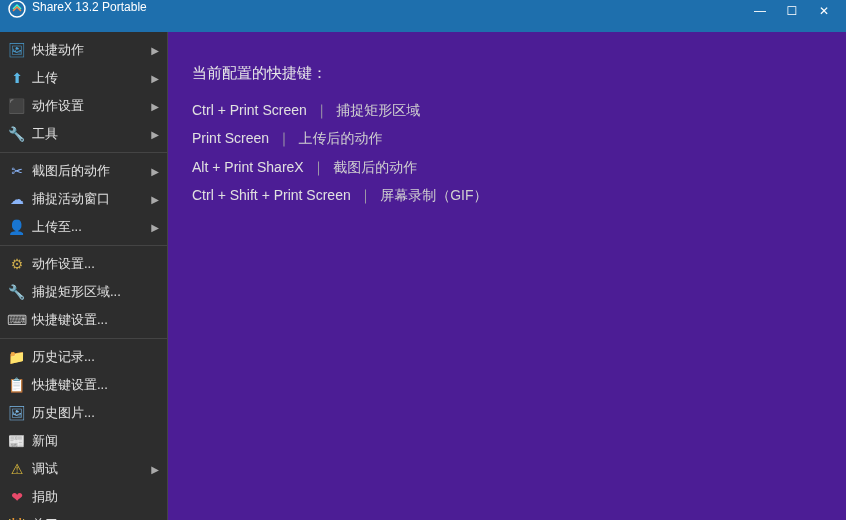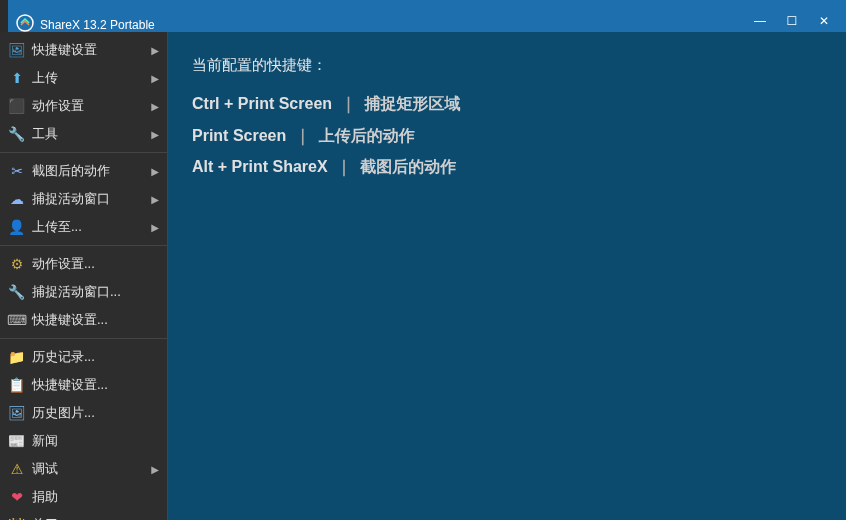--- a/index.html
+++ b/index.html
@@ -11,24 +11,23 @@
       overflow: hidden;
       display: flex;
       flex-direction: column;
     }
 
     
     #title-bar {
       background: #1e6fad;
       height: 32px;
       display: flex;
-      align-items: flex-end;
+      align-items: flex-start;
       padding: 0 8px;
       flex-shrink: 0;
-      margin-left: 8px;
     }
     #title-bar-logo {
       width: 18px;
       height: 18px;
       margin-right: 6px;
       flex-shrink: 0;
     }
     #title-bar-text {
       color: white;
       font-size: 12px;
@@ -96,35 +95,34 @@
     }
     .menu-separator {
       height: 1px;
       background: #444;
       margin: 4px 0;
     }
 
     
     #content {
       flex: 1;
-      background: #0c4a6e;
-      padding: 24px 24px;
+      background: #4c1d95;
+      padding: 32px 24px;
       color: #e0e0e0;
     }
     #content-title {
       font-size: 15px;
       margin-bottom: 16px;
       color: #e8e8e8;
     }
     .shortcut-line {
-      font-size: 16px;
+      font-size: 14px;
       margin-bottom: 6px;
       color: #d8d8d8;
       line-height: 1.6;
-      font-weight: bold;
     }
     .shortcut-key {
       color: #e0e0e0;
     }
     .shortcut-sep {
       color: #aaa;
       margin: 0 4px;
     }
     .shortcut-desc {
       color: #d0d0d0;
@@ -154,21 +152,21 @@
     <button class="title-btn close">✕</button>
   </div>
 </div>
 
 <div id="main">
 
   <div id="left-panel">
     <div id="sidebar">
     <div class="menu-item">
           <span class="icon" style="color: rgb(74, 159, 212);">🖼</span>
-          <span>快捷键设置</span>
+          <span>快捷动作</span>
           <span class="arrow">▶</span>
         </div>
         <div class="menu-item">
           <span class="icon" style="color: rgb(92, 184, 230);">⬆</span>
           <span>上传</span>
           <span class="arrow">▶</span>
         </div>
         <div class="menu-item">
           <span class="icon" style="color: rgb(232, 125, 62);">⬛</span>
           <span>动作设置</span>
@@ -195,21 +193,21 @@
           <span>上传至...</span>
           <span class="arrow">▶</span>
         </div>
         <div class="menu-separator"></div>
         <div class="menu-item">
           <span class="icon" style="color: rgb(200, 168, 75);">⚙</span>
           <span>动作设置...</span>
         </div>
         <div class="menu-item">
           <span class="icon" style="color: rgb(170, 170, 170);">🔧</span>
-          <span>捕捉活动窗口...</span>
+          <span>捕捉矩形区域...</span>
         </div>
         <div class="menu-item">
           <span class="icon" style="color: rgb(187, 187, 187);">⌨</span>
           <span>快捷键设置...</span>
         </div>
         <div class="menu-separator"></div>
         <div class="menu-item">
           <span class="icon" style="color: rgb(232, 184, 75);">📁</span>
           <span>历史记录...</span>
         </div>
@@ -241,15 +239,16 @@
       </div>
 
   </div>
 
   <div id="content">
     <div id="content-title">当前配置的快捷键：</div>
     <div id="shortcuts-list">
     <div class="shortcut-line"><span class="shortcut-key">Ctrl + Print Screen</span><span class="shortcut-sep"> ｜ </span><span class="shortcut-desc">捕捉矩形区域</span></div>
         <div class="shortcut-line"><span class="shortcut-key">Print Screen</span><span class="shortcut-sep"> ｜ </span><span class="shortcut-desc">上传后的动作</span></div>
         <div class="shortcut-line"><span class="shortcut-key">Alt + Print ShareX</span><span class="shortcut-sep"> ｜ </span><span class="shortcut-desc">截图后的动作</span></div>
+        <div class="shortcut-line"><span class="shortcut-key">Ctrl + Shift + Print Screen</span><span class="shortcut-sep"> ｜ </span><span class="shortcut-desc">屏幕录制（GIF）</span></div>
       </div>
   </div>
 </div>
 
 </body></html>

